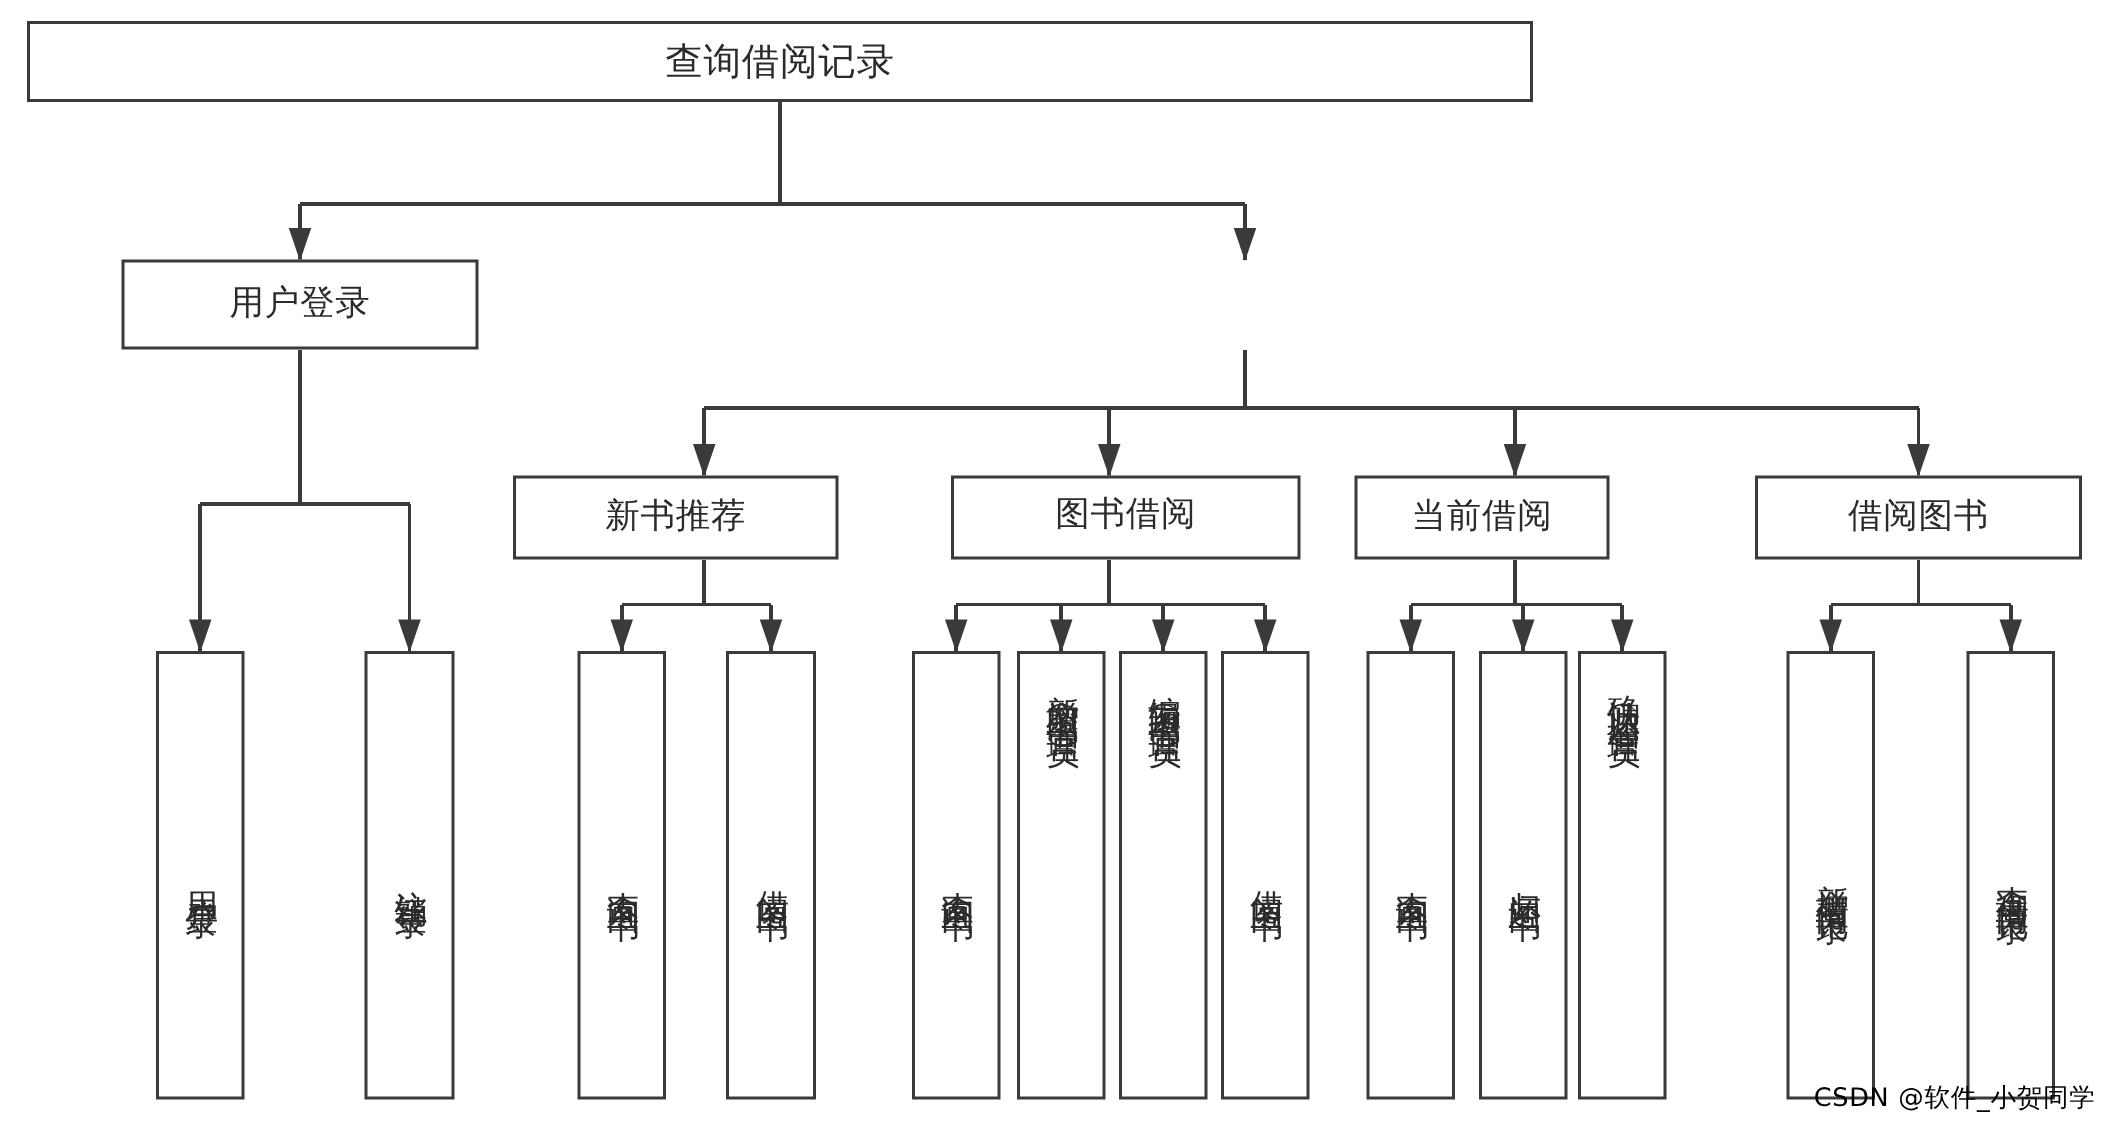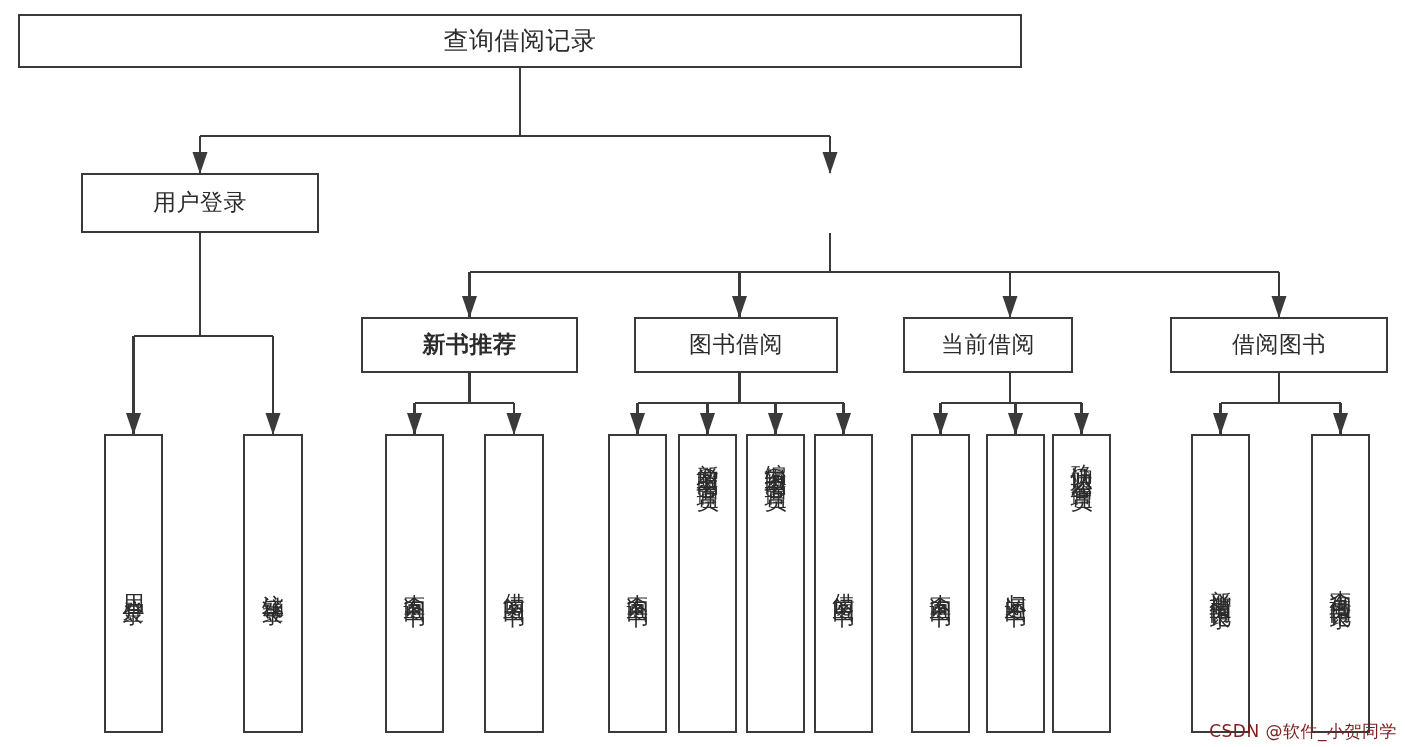--- a/index.html
+++ b/index.html
@@ -72,21 +72,21 @@
   }
   .node.leaf.center {
     align-items: center;
     padding-top: 0;
   }
   #watermark {
     position: absolute;
     right: 8px;
     bottom: 4px;
     font-size: 17px;
-    color: #7f1d1d;
+    color: #000000;
     letter-spacing: 0.5px;
     z-index: 5;
     white-space: nowrap;
     font-family: "DejaVu Sans", "Liberation Sans", sans-serif;
   }
 </style>
 </head>
 <body>
 
 <div id="canvas">
@@ -147,24 +147,24 @@
     </svg>
 
   <div class="node root" style="left: 18px; top: 14px; width: 1004px; height: 54px;">
     <span class="label">查询借阅记录</span>
   </div>
 
   <div class="node lvl2" style="left: 81px; top: 173px; width: 238px; height: 60px;">
     <span class="label">用户登录</span>
   </div>
 
-  <div class="node lvl3" style="left: 361px; top: 317px; width: 217px; height: 56px; font-weight: bold;">
+  <div class="node lvl3" style="left: 342px; top: 317px; width: 217px; height: 56px;">
     <span class="label">新书推荐</span>
   </div>
-  <div class="node lvl3" style="left: 634px; top: 317px; width: 204px; height: 56px;">
+  <div class="node lvl3" style="left: 634px; top: 317px; width: 233px; height: 56px; font-family: Liberation Mono, monospace;">
     <span class="label">图书借阅</span>
   </div>
   <div class="node lvl3" style="left: 903px; top: 317px; width: 170px; height: 56px;">
     <span class="label">当前借阅</span>
   </div>
   <div class="node lvl3" style="left: 1170px; top: 317px; width: 218px; height: 56px;">
     <span class="label">借阅图书</span>
   </div>
 
   <div class="node leaf center" style="left: 104px; top: 434px; width: 59px; height: 299px;">

